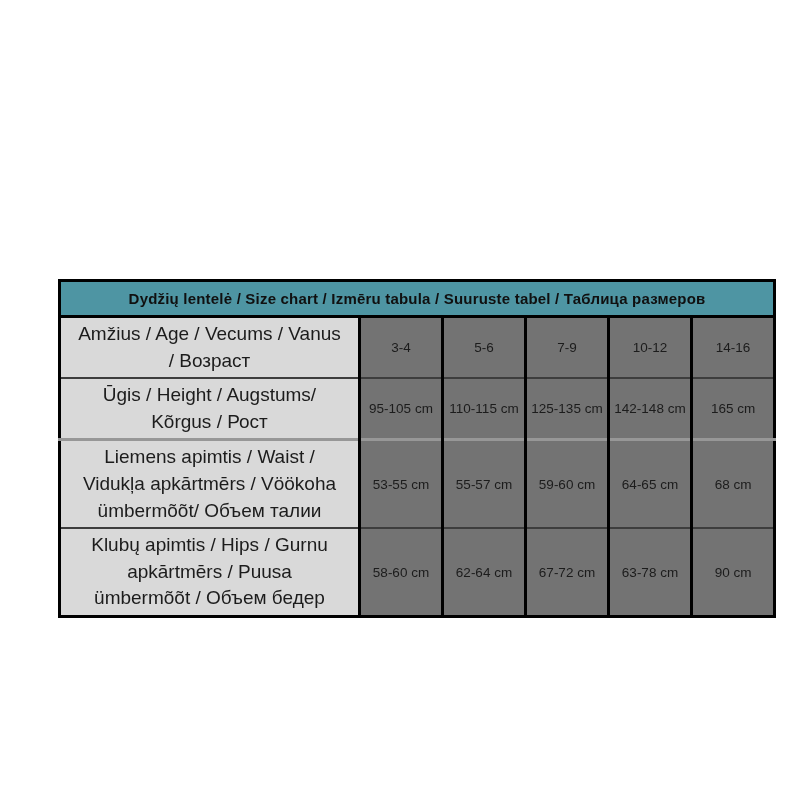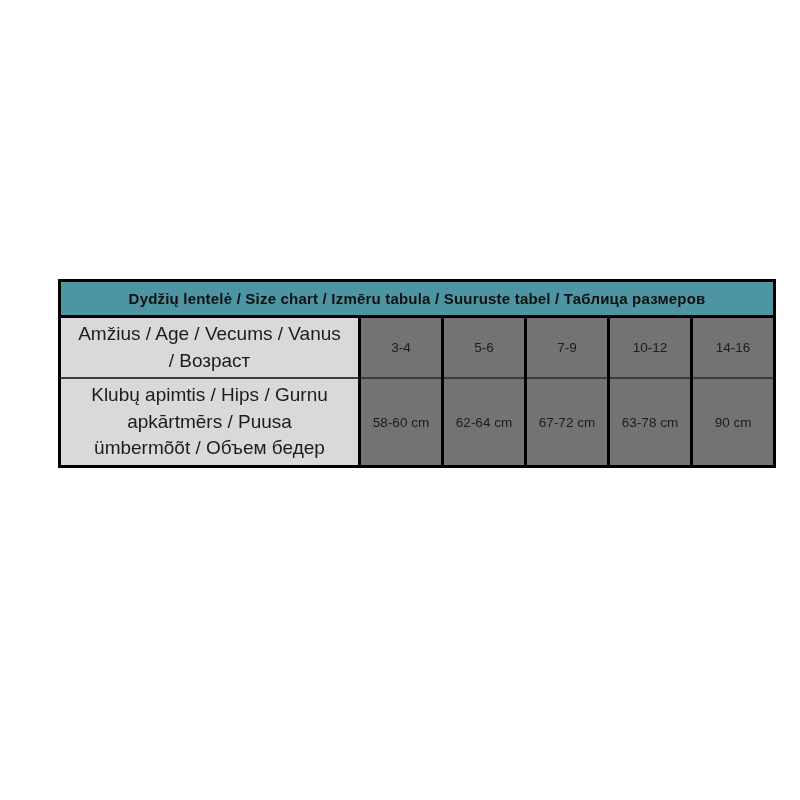--- a/index.html
+++ b/index.html
@@ -77,20 +77,36 @@
     <tbody id="rows">
         <tr>
           <td class="label-cell">Amžius / Age / Vecums / Vanus / Возраст</td>
           <td class="value-cell">3-4</td>
           <td class="value-cell">5-6</td>
           <td class="value-cell">7-9</td>
           <td class="value-cell">10-12</td>
           <td class="value-cell">14-16</td>
         </tr>
         <tr>
+          <td class="label-cell">Ūgis / Height / Augstums/ Kõrgus / Рост</td>
+          <td class="value-cell">95-105 cm</td>
+          <td class="value-cell">110-115 cm</td>
+          <td class="value-cell">125-135 cm</td>
+          <td class="value-cell">142-148 cm</td>
+          <td class="value-cell">165 cm</td>
+        </tr>
+        <tr>
+          <td class="label-cell">Liemens apimtis / Waist / Vidukļa apkārtmērs / Vöökoha ümbermõõt/ Объем талии</td>
+          <td class="value-cell">53-55 cm</td>
+          <td class="value-cell">55-57 cm</td>
+          <td class="value-cell">59-60 cm</td>
+          <td class="value-cell">64-65 cm</td>
+          <td class="value-cell">68 cm</td>
+        </tr>
+        <tr>
           <td class="label-cell">Klubų apimtis / Hips / Gurnu apkārtmērs / Puusa ümbermõõt / Объем бедер</td>
           <td class="value-cell">58-60 cm</td>
           <td class="value-cell">62-64 cm</td>
           <td class="value-cell">67-72 cm</td>
           <td class="value-cell">63-78 cm</td>
           <td class="value-cell">90 cm</td>
         </tr>
       </tbody>
   </table>
 </div>

